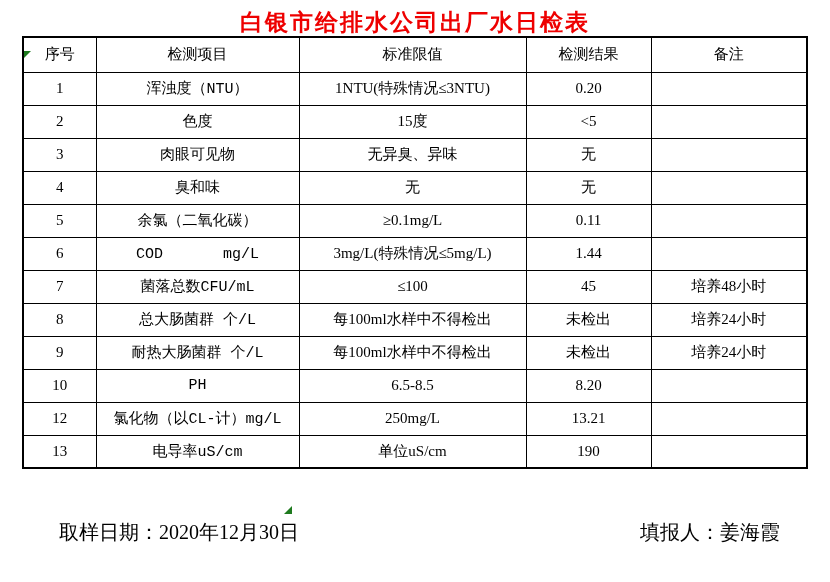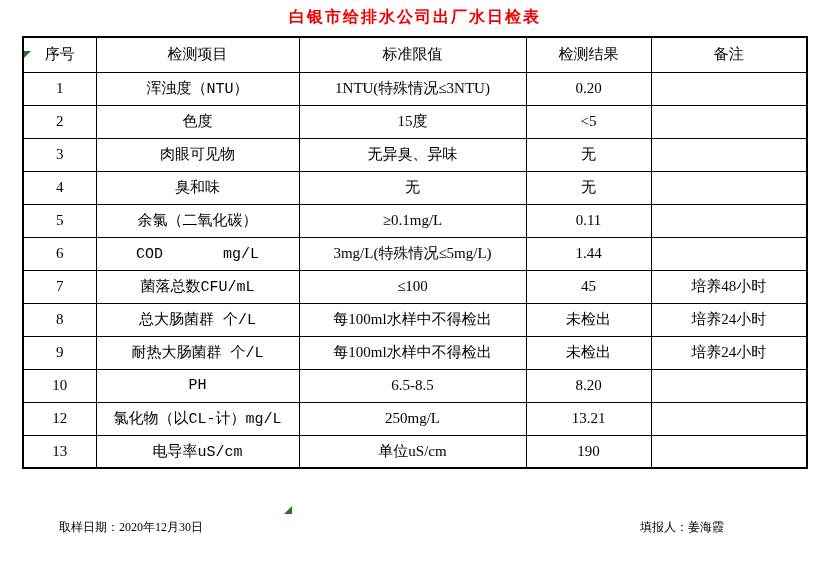--- a/index.html
+++ b/index.html
@@ -14,21 +14,21 @@
     height: 582px;
     background: #ffffff;
     overflow: hidden;
   }
   .title {
     position: absolute;
     top: 7px;
     left: 0;
     width: 100%;
     text-align: center;
-    font-size: 16px;
+    font-size: 23px;
     font-weight: bold;
     letter-spacing: 2px;
     color: #ee0000;
     white-space: nowrap;
   }
   table.report {
     position: absolute;
     top: 36px;
     left: 22px;
     width: 776px;
@@ -70,21 +70,21 @@
     width: 0; height: 0;
     border-bottom: 8px solid #1e7a1e;
     border-left: 8px solid transparent;
   }
   .footer {
     position: absolute;
     top: 519px;
     left: 0;
     width: 830px;
     height: 22px;
-    font-size: 12px;
+    font-size: 20px;
     color: #000000;
   }
   .footer span { position: absolute; white-space: nowrap; }
   .footer .sampling { left: 59px; }
   .footer .testdate { left: 370px; }
   .footer .reporter { left: 640px; }
 </style>
 </head>
 <body>
 

